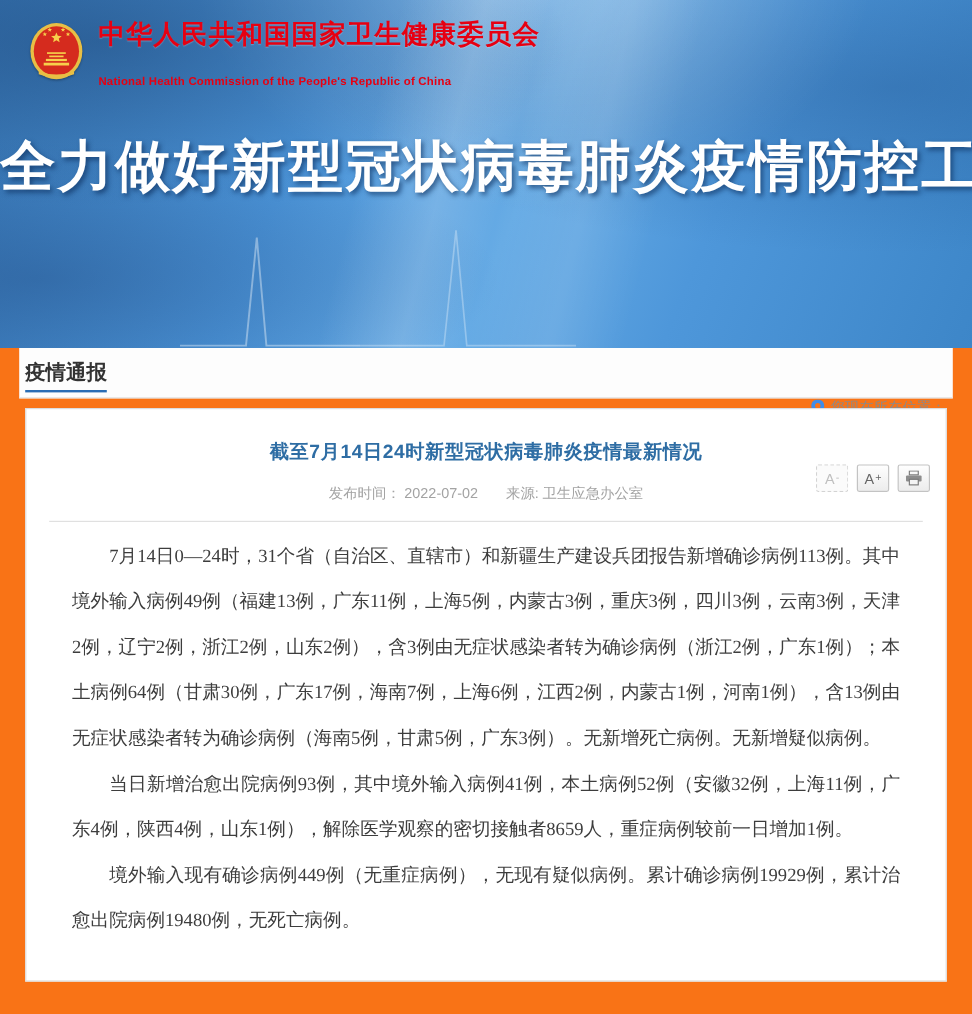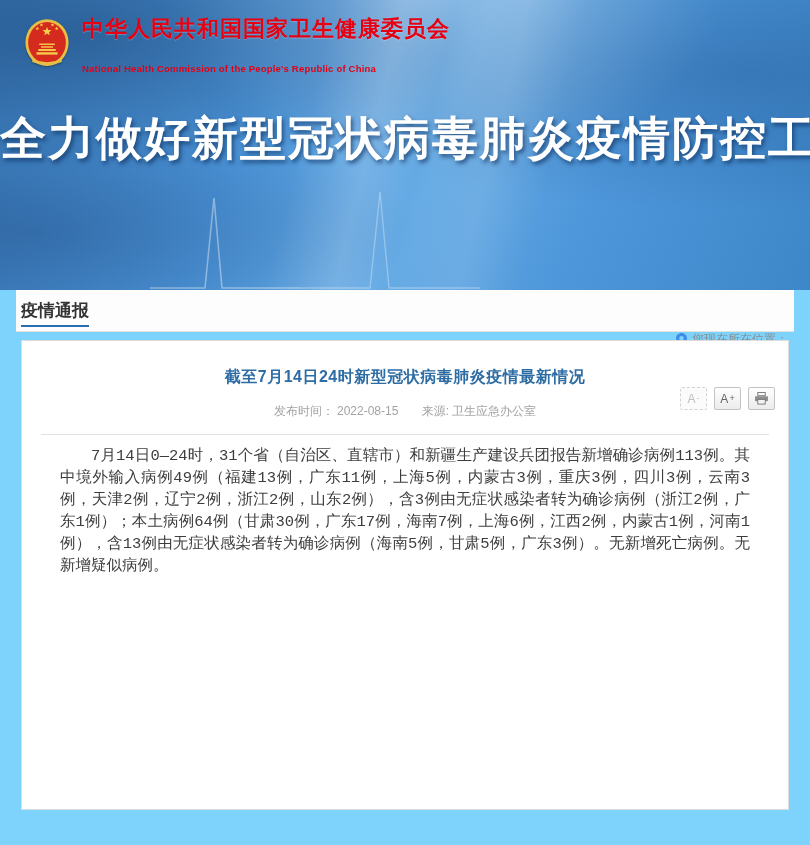--- a/index.html
+++ b/index.html
@@ -1,18 +1,18 @@
 <!DOCTYPE html>
 <html><head>
 <meta charset="utf-8">
 <style>
   html,body{margin:0;padding:0;}
   body{width:810px;height:845px;overflow:hidden;background:#fff;
        font-family:"Liberation Sans","DejaVu Sans",sans-serif;}
-  .page{width:810px;height:845px;position:relative;background:#7dd3fc;}
+  .page{width:810px;height:845px;position:relative;background:#f97316;}
 
   
   .hero{position:relative;height:290px;overflow:hidden;
     background:
       radial-gradient(ellipse at 10% 12%, rgba(22,58,105,.45), transparent 38%),
       radial-gradient(ellipse at 4% 80%, rgba(30,70,125,.40), transparent 35%),
       radial-gradient(ellipse at 55% -10%, rgba(255,255,255,.30), transparent 45%),
       radial-gradient(ellipse at 92% 25%, rgba(28,76,135,.35), transparent 45%),
       linear-gradient(112deg,#3a7ab9 0%,#4c95d9 32%,#66abe5 54%,#4e97da 72%,#3d86c8 100%);}
   .hero::after{content:"";position:absolute;inset:0;pointer-events:none;
@@ -56,22 +56,22 @@
   .tool-btn{width:27px;height:23px;margin-left:7px;padding:0;
     border:1px solid #c3c3c3;border-radius:2px;cursor:pointer;
     background:linear-gradient(#fefefe,#ececec);
     display:inline-flex;align-items:center;justify-content:center;
     font-size:12px;color:#666;font-family:"Liberation Sans",sans-serif;}
   .tool-btn sup{font-size:9px;line-height:1;margin-left:1px;}
   .tool-btn.disabled{border-style:dashed;border-color:#d3d3d3;color:#bfbfbf;background:#fbfbfb;}
   .tool-btn svg{width:15px;height:13px;}
   .divider{border-top:1px solid #e0e0e0;margin:14px -19px 0 -19px;}
 
-  .article-body{margin-top:10px;font-size:15.5px;line-height:22px;color:#3d3d3d;
-    font-family:Liberation Mono, monospace;text-align:justify;}
+  .article-body{margin-top:10px;font-size:15.5px;line-height:38px;color:#3d3d3d;
+    font-family:Liberation Serif, serif;text-align:justify;}
   .article-body p{margin:0;text-indent:2em;}
 </style>
 </head>
 <body>
 
 <div class="page">
 
   <header class="hero">
     <div class="brand">
       <span class="emblem">
@@ -114,21 +114,21 @@
           </svg>
       </span>
       <span class="crumb-prefix">您现在所在位置：</span>
     </div>
   </nav>
 
   <main class="content-box">
     <h1 class="article-title">截至7月14日24时新型冠状病毒肺炎疫情最新情况</h1>
 
     <div class="meta-row">
-      <span class="meta-label">发布时间：</span><span class="meta-value">2022-08-15</span>
+      <span class="meta-label">发布时间：</span><span class="meta-value">2022-07-02</span>
       <span class="meta-label src">来源:</span><span class="meta-value">卫生应急办公室</span>
     </div>
 
     <div class="tools">
       <button class="tool-btn disabled">
           <span>A</span>
           <sup>-</sup>
         </button>
       <button class="tool-btn">
           <span>A</span>
@@ -140,15 +140,17 @@
           <rect x="1" y="4.5" width="14" height="5.5" rx="1" fill="#8d8d8d"></rect>
           <rect x="4" y="8" width="8" height="5" fill="#f4f4f4" stroke="#777" stroke-width="1"></rect>
         </svg>
       </button>
     </div>
 
     <div class="divider"></div>
 
     <article class="article-body" id="article-body">
         <p>7月14日0—24时，31个省（自治区、直辖市）和新疆生产建设兵团报告新增确诊病例113例。其中境外输入病例49例（福建13例，广东11例，上海5例，内蒙古3例，重庆3例，四川3例，云南3例，天津2例，辽宁2例，浙江2例，山东2例），含3例由无症状感染者转为确诊病例（浙江2例，广东1例）；本土病例64例（甘肃30例，广东17例，海南7例，上海6例，江西2例，内蒙古1例，河南1例），含13例由无症状感染者转为确诊病例（海南5例，甘肃5例，广东3例）。无新增死亡病例。无新增疑似病例。</p>
+        <p>当日新增治愈出院病例93例，其中境外输入病例41例，本土病例52例（安徽32例，上海11例，广东4例，陕西4例，山东1例），解除医学观察的密切接触者8659人，重症病例较前一日增加1例。</p>
+        <p>境外输入现有确诊病例449例（无重症病例），无现有疑似病例。累计确诊病例19929例，累计治愈出院病例19480例，无死亡病例。</p>
       </article>
   </main>
 </div>
 
 </body></html>

